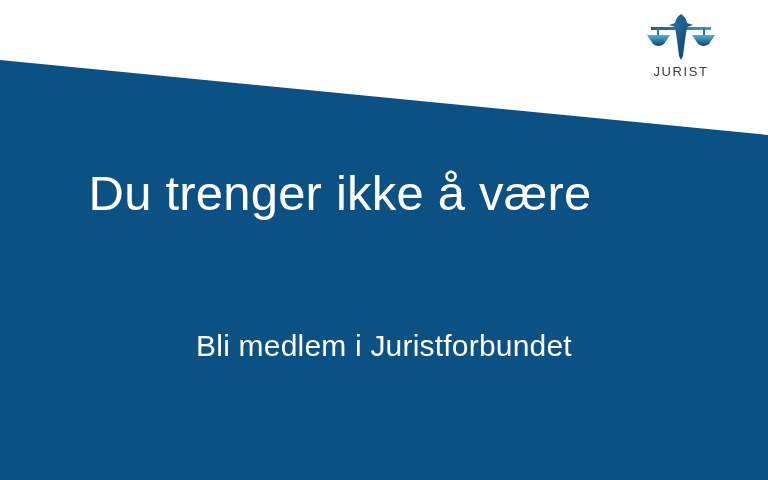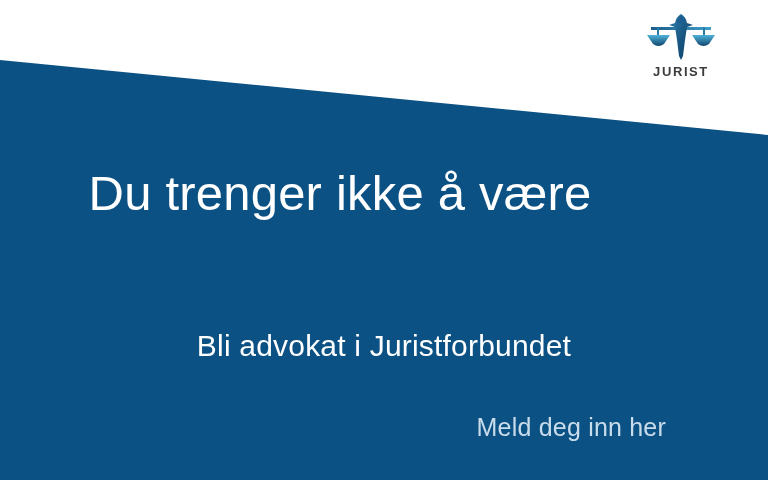--- a/index.html
+++ b/index.html
@@ -44,21 +44,21 @@
     display: block;
     margin: 0 auto;
     width: 72px;
     height: 48px;
   }
   .logo-word {
     display: block;
     color: #3c3c3c;
     font-family: "Liberation Sans", sans-serif;
     font-size: 13px;
-    font-weight: 700;
+    font-weight: 400;
     letter-spacing: 1.6px;
     line-height: 16px;
   }
   #logo-line1 { margin-top: 4px; }
 
   
   #headline {
     position: absolute;
     left: 0;
     top: 158px;
@@ -139,17 +139,16 @@
 
       <path d="M36 3 Q39.5 5.5 40.5 10.5 L36 12 L31.5 10.5 Q32.5 5.5 36 3 Z" fill="#1c5f90"></path>
     </svg>
     <span class="logo-word" id="logo-line1">JURIST</span>
   </div>
 
   <div id="headline">
     <span class="hl-line">Du trenger ikke å være</span>
   </div>
 
-  <div id="subheadline">Bli advokat i Juristforbundet</div>
+  <div id="subheadline">Bli medlem i Juristforbundet</div>
 
-  <div id="cta">Meld deg inn her</div>
 
 </div>
 
 </body></html>

